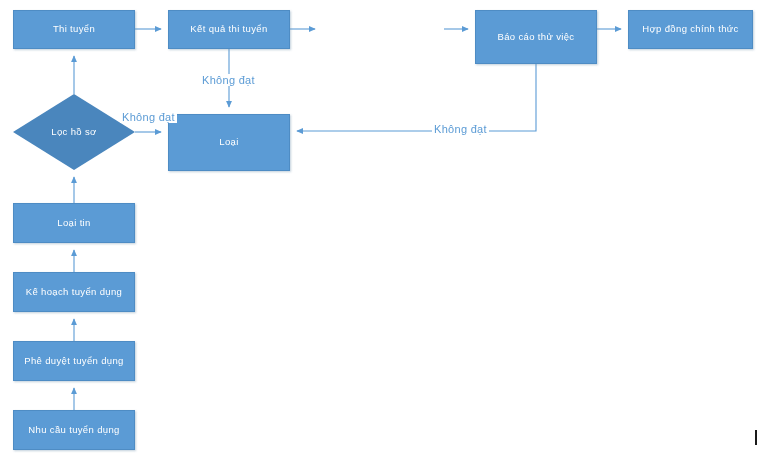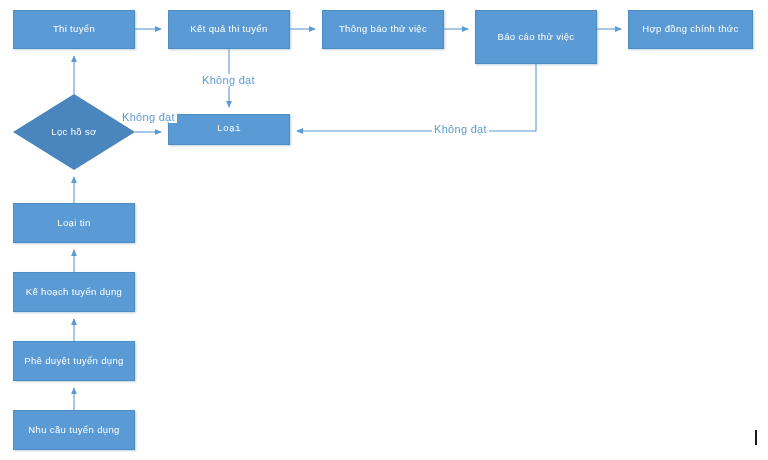--- a/index.html
+++ b/index.html
@@ -111,40 +111,37 @@
   </svg>
 
   <div class="node" style="left:168px; top:10px; width:122px; height:39px;">
     <span class="node-label">Kết quả thi tuyển</span>
   </div>
 
   <div class="node" style="left:13px; top:10px; width:122px; height:39px;">
     <span class="node-label">Thi tuyển</span>
   </div>
 
-  <div class="node" style="left:322px; top:10px; width:122px; height:39px;">
-    <span class="node-label">Thông báo thử việc</span>
-  </div>
 
   <div class="node" style="left:475px; top:10px; width:122px; height:54px;">
     <span class="node-label">Báo cáo thử việc</span>
   </div>
 
   <div class="node" style="left:628px; top:10px; width:125px; height:39px;">
     <span class="node-label">Hợp đồng chính thức</span>
   </div>
 
   <div class="node decision" style="left:13px; top:94px; width:122px; height:76px;">
     <svg class="diamond-shape" viewBox="0 0 122 76" preserveAspectRatio="none" xmlns="http://www.w3.org/2000/svg">
       <polygon points="61,0 122,38 61,76 0,38" fill="#4a86bd"></polygon>
     </svg>
     <span class="node-label">Lọc hồ sơ</span>
   </div>
 
-  <div class="node" style="left:168px; top:114px; width:122px; height:31px;font-family:Liberation Mono, monospace;">
+  <div class="node" style="left:168px; top:114px; width:122px; height:57px;">
     <span class="node-label">Loại</span>
   </div>
 
   <div class="node" style="left:13px; top:203px; width:122px; height:40px;">
     <span class="node-label">Loại tin</span>
   </div>
 
   <div class="node" style="left:13px; top:272px; width:122px; height:40px;">
     <span class="node-label">Kế hoạch tuyển dụng</span>
   </div>

